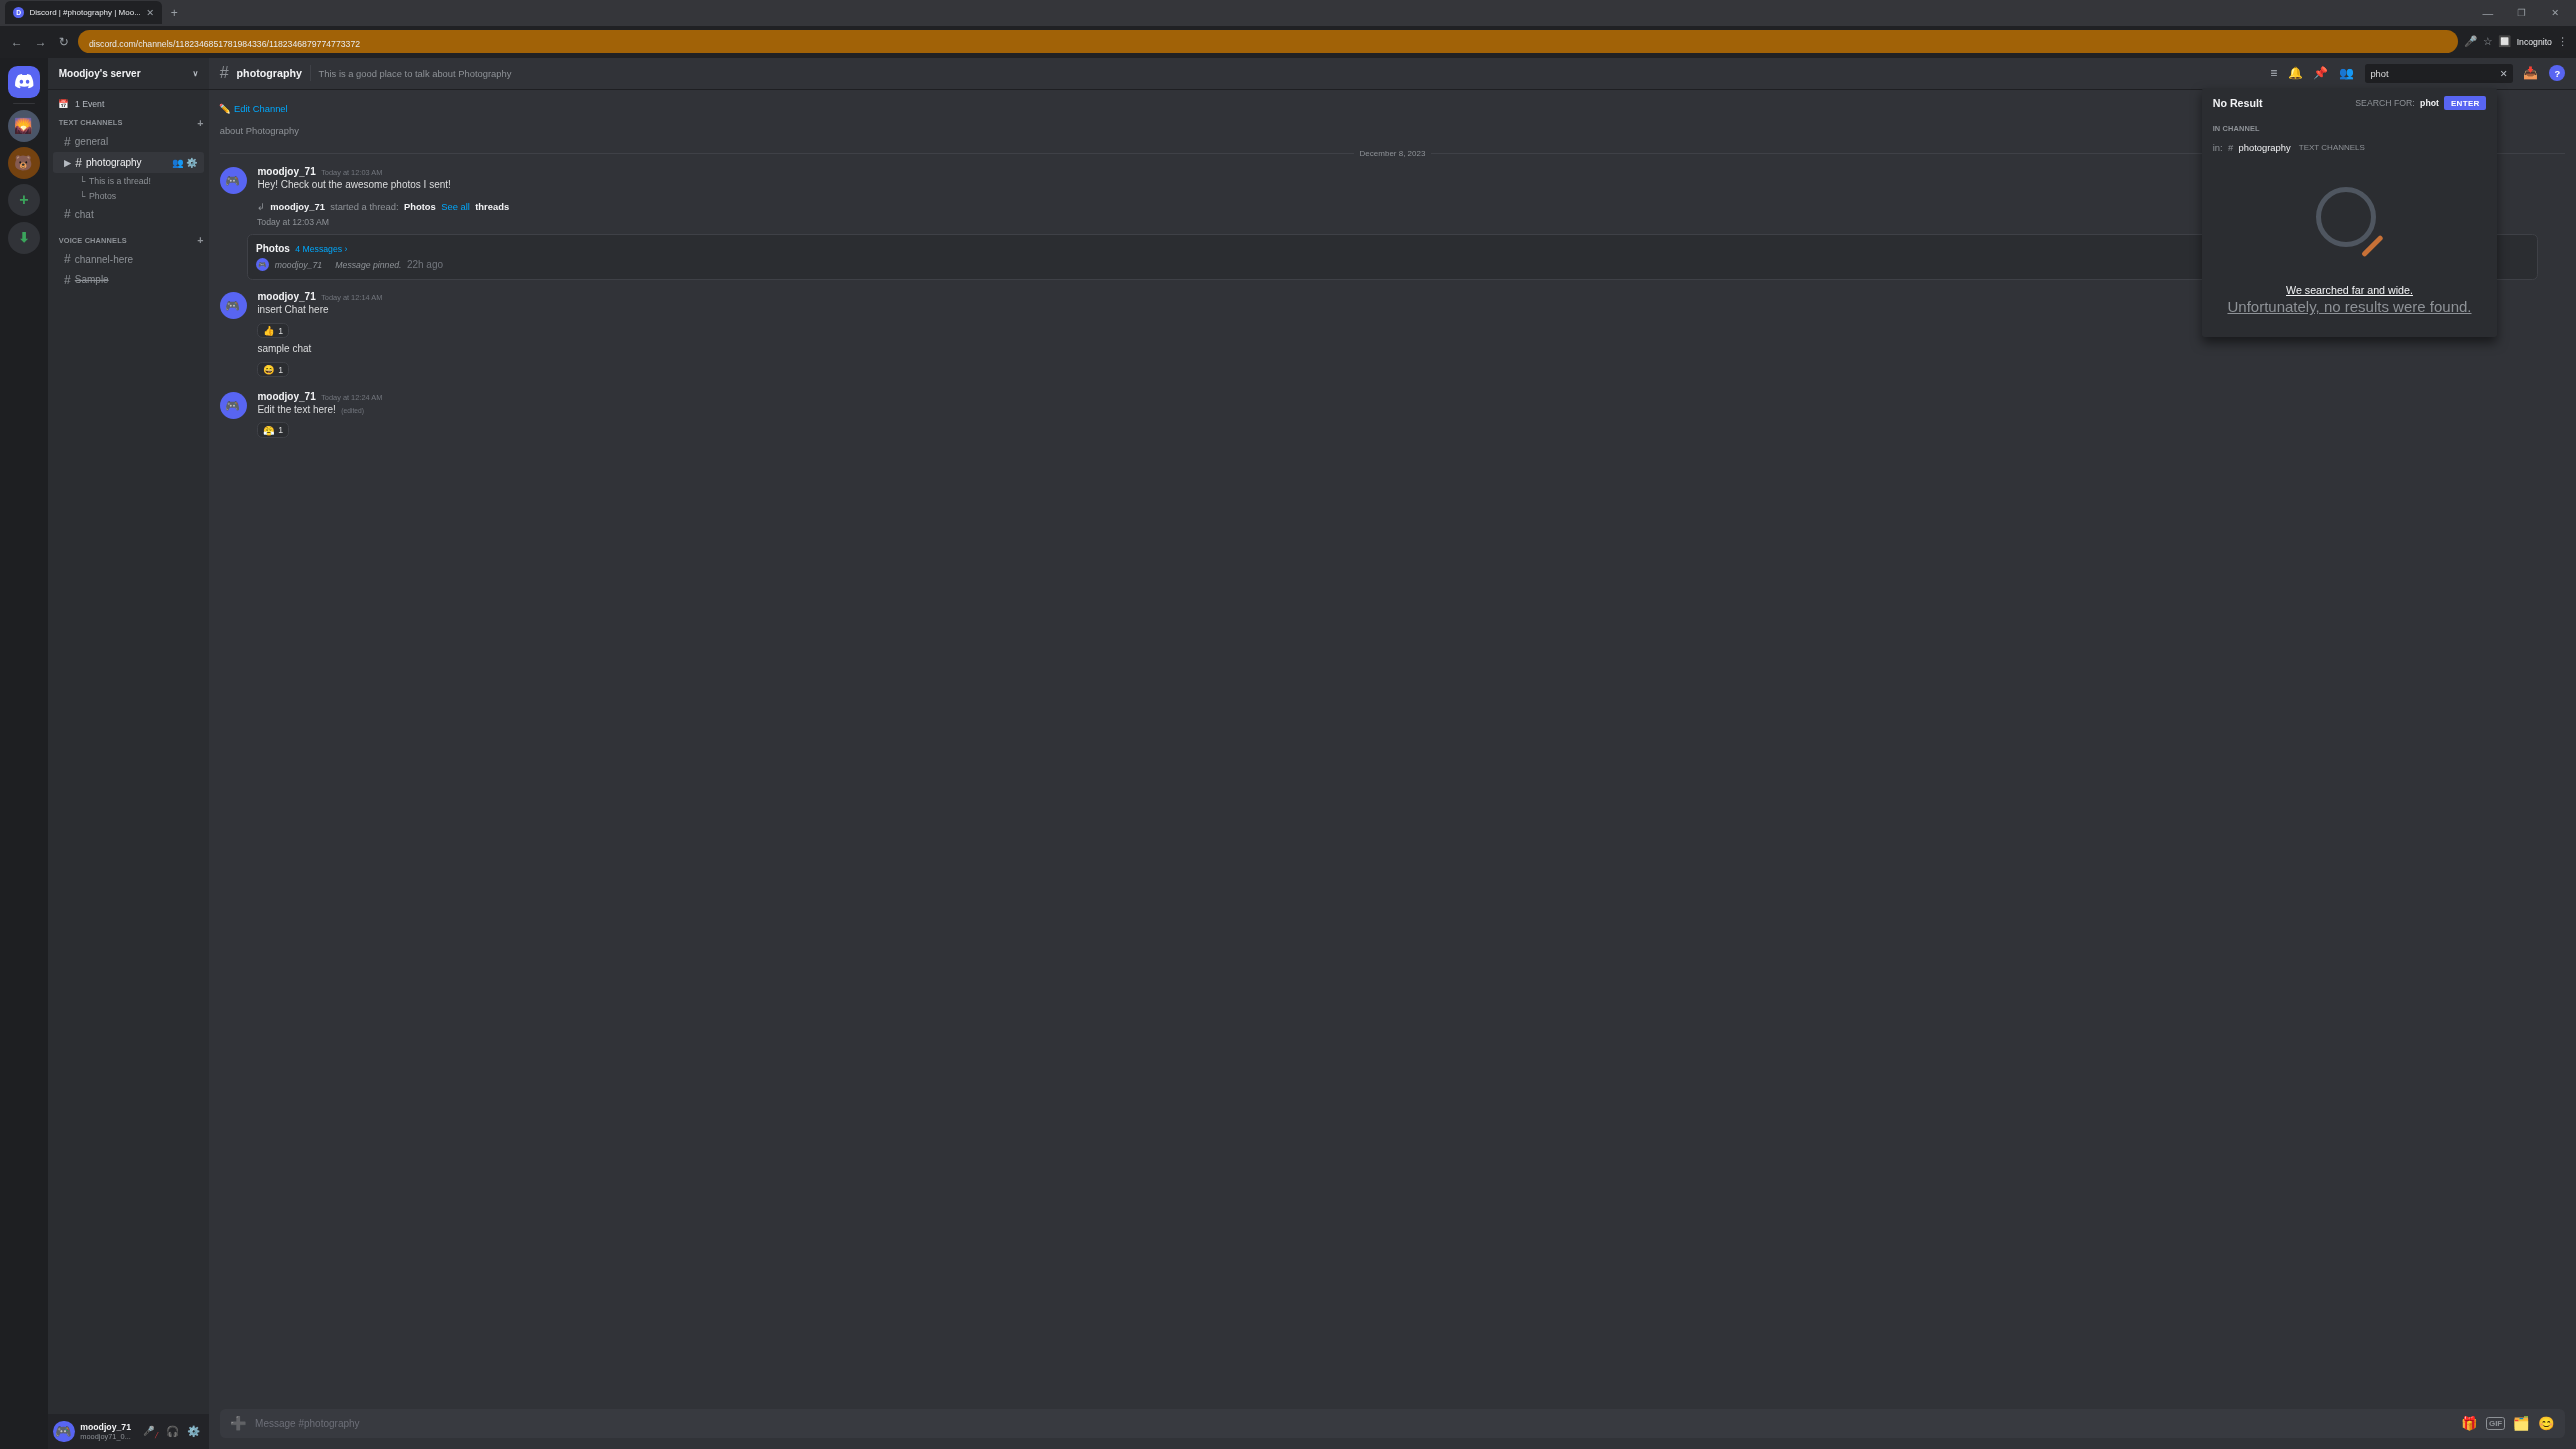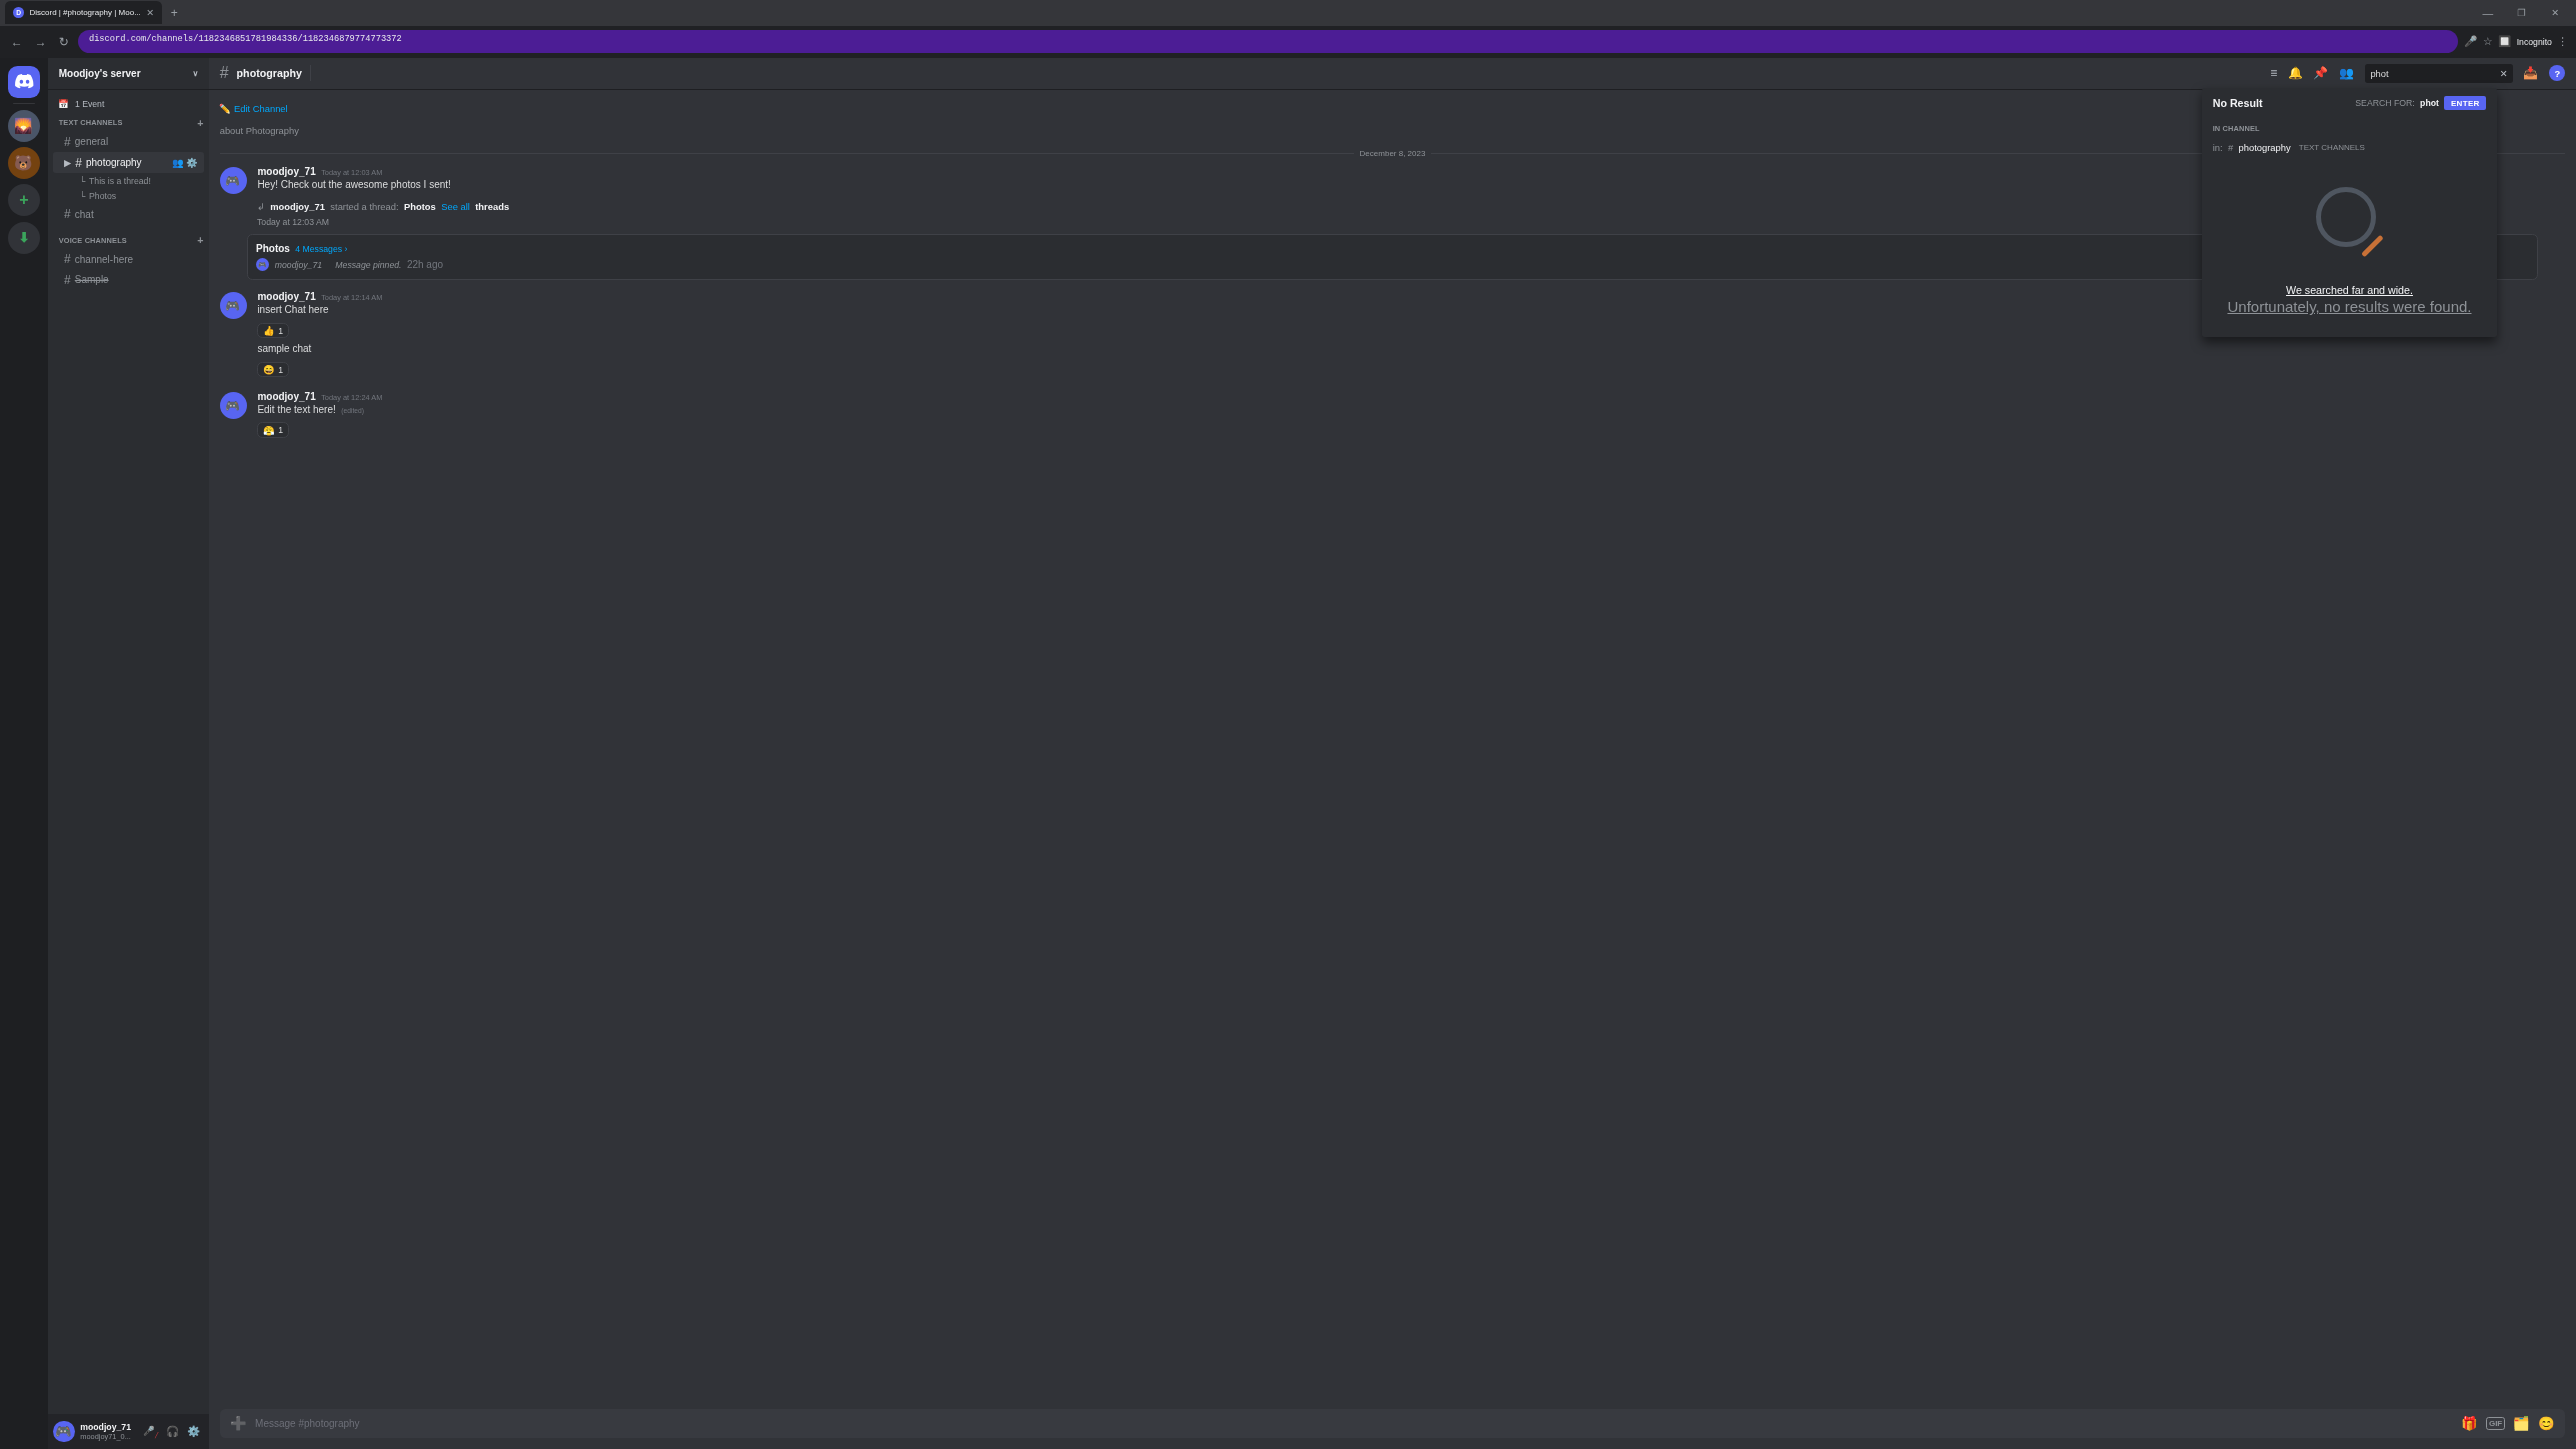--- a/index.html
+++ b/index.html
@@ -63,28 +63,28 @@
       display: flex;
       align-items: center;
       background: #202124;
       height: 32px;
       padding: 0 8px;
       gap: 6.7px;
     }
     .nav-btn { color: #9aa0a6; font-size: 12px; cursor: pointer; padding: 2.7px; }
     .address-input {
       flex: 1;
-      background: #4c1d95;
+      background: #a16207;
       border: none;
       border-radius: 13.4px;
       padding: 4px 10.7px;
       color: #e8eaed;
       font-size: 8.7px;
       height: 23px;
-      display: flex; align-items: flex-start; font-family: Liberation Mono, monospace;
+      display: flex; align-items: flex-end;
     }
     .address-bar-icons { display: flex; gap: 5.4px; align-items: center; color: #9aa0a6; font-size: 10.7px; }
 
     
     .app-layout {
       display: flex;
       flex: 1;
       overflow: hidden;
     }
 
@@ -547,20 +547,21 @@
       </div>
     </div>
   </div>
 
   <div class="main-content">
 
     <div class="channel-header">
       <span class="channel-header-hash">#</span>
       <span class="channel-header-name">photography</span>
       <div class="header-divider"></div>
+      <span class="channel-header-desc">This is a good place to talk about Photography</span>
       <div class="header-right">
         <span class="header-icon" title="Threads">≡</span>
         <span class="header-icon">🔔</span>
         <span class="header-icon">📌</span>
         <span class="header-icon">👥</span>
 
         <div class="search-wrapper">
           <div class="search-bar">
             <input class="search-input" value="phot" type="text" placeholder="Search" style="">
             <span class="search-close">✕</span>

